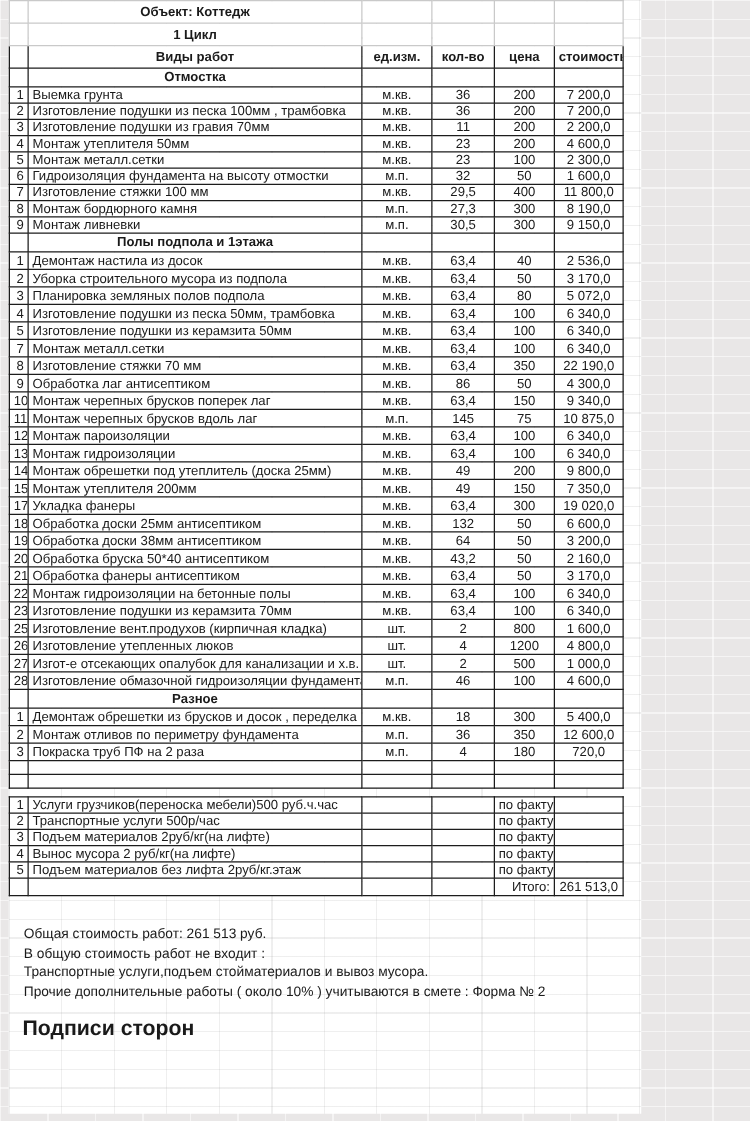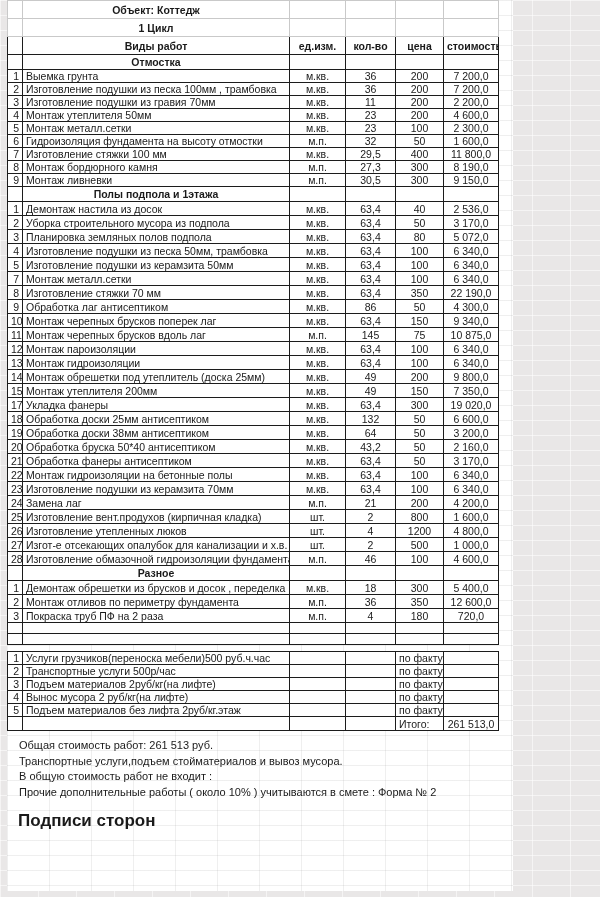--- a/index.html
+++ b/index.html
@@ -28,25 +28,25 @@
   tr.gaprow td{border:none;background:transparent;height:6px;line-height:6px}
   tr.h19 td{height:17px}
   tr.h16 td{height:14px}
   tr.ha  td{height:12px}
   tr.hb  td{height:13px}
   tr.hs  td{height:10px}
   tr.hc  td{height:12px}
   .n{text-align:right;padding:0 2px 0 1px;font-size:10px}
   .w{padding-left:3px}
   .c{text-align:center}
-  .r{}
+  .r{text-align:right}
   .b{font-weight:bold}
   .f12{font-size:11.5px}
   .cost{text-align:center;padding-right:4px}
-  .notes{margin-top:7px;padding-left:12px}
+  .notes{margin-top:23px;padding-left:12px}
   .notes div{font-size:11px;line-height:15.5px;white-space:nowrap}
   .sign-heading{margin-top:13px;padding-left:11px;font-weight:bold;font-size:17px;line-height:15px}
   .sign-row{position:relative;margin-top:3px;height:16px}
   .sign-row .customer{position:absolute;left:16px;top:0;font-weight:bold;font-size:11.5px}
   .sign-row .contractor{position:absolute;left:249px;top:0;font-weight:bold;font-size:11.5px}
 </style>
 </head>
 <body>
 
 <div class="page">
@@ -336,28 +336,20 @@
           </tr>
           <tr class="hb">
             <td class="n">23</td>
             <td class="w">Изготовление подушки из керамзита 70мм</td>
             <td class="c">м.кв.</td>
             <td class="c">63,4</td>
             <td class="c">100</td>
             <td class="cost">6 340,0</td>
           </tr>
           <tr class="hb">
-            <td class="n">24</td>
-            <td class="w">Замена лаг</td>
-            <td class="c">м.п.</td>
-            <td class="c">21</td>
-            <td class="c">200</td>
-            <td class="cost">4 200,0</td>
-          </tr>
-          <tr class="hb">
             <td class="n">25</td>
             <td class="w">Изготовление вент.продухов (кирпичная кладка)</td>
             <td class="c">шт.</td>
             <td class="c">2</td>
             <td class="c">800</td>
             <td class="cost">1 600,0</td>
           </tr>
           <tr class="hb">
             <td class="n">26</td>
             <td class="w">Изготовление утепленных люков</td>
@@ -479,21 +471,21 @@
             <td class="c"></td>
             <td class="c"></td>
             <td class="r">Итого:</td>
             <td class="cost">261 513,0</td>
           </tr>
         </tbody>
     </table>
 
     <div class="notes" id="notes">
         <div>Общая стоимость работ: 261 513 руб.</div>
+        <div>В общую стоимость работ не входит :</div>
         <div>Транспортные услуги,подъем стойматериалов и вывоз мусора.</div>
-        <div>В общую стоимость работ не входит :</div>
         <div>Прочие дополнительные работы ( около 10% ) учитываются  в смете : Форма № 2</div>
       </div>
 
     <div class="sign-heading">Подписи сторон</div>
 
   </div>
 </div>
 
 </body></html>

